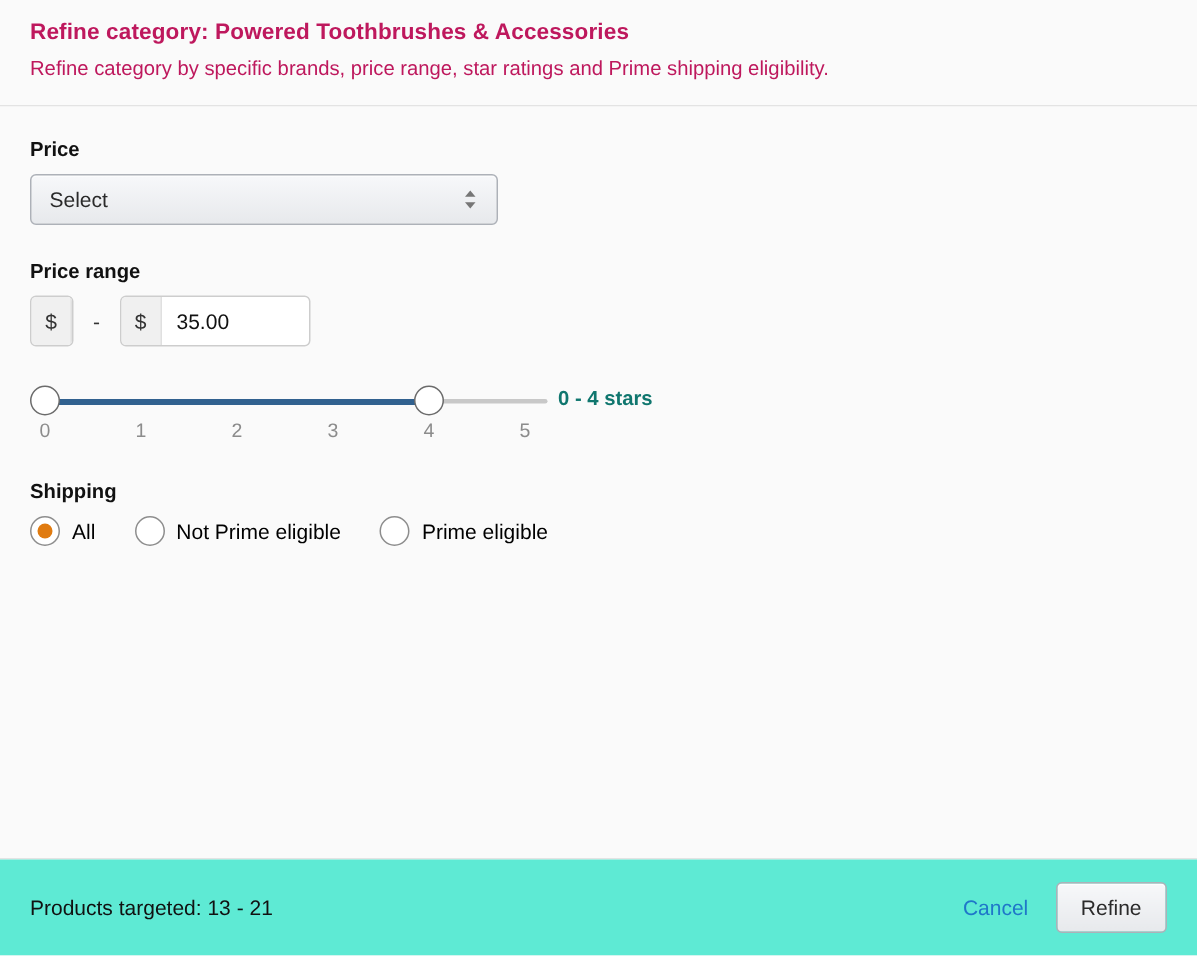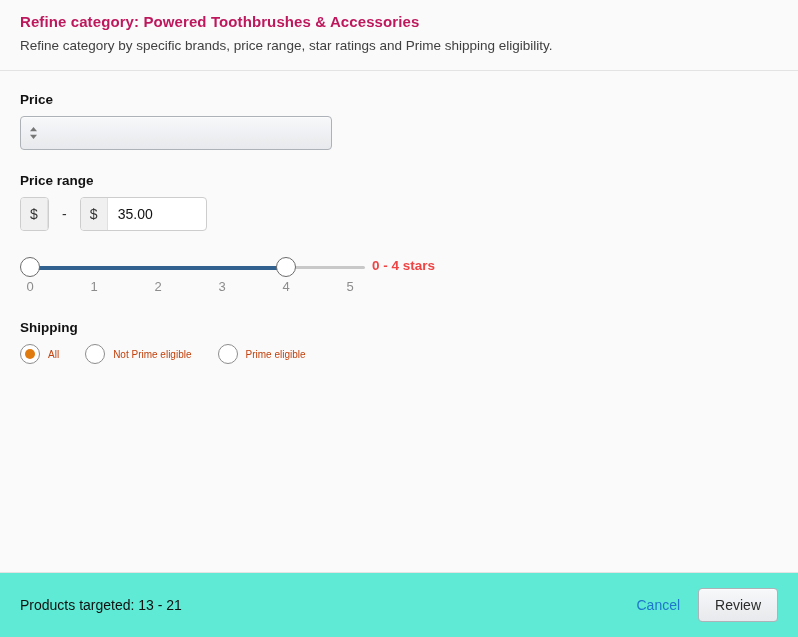--- a/index.html
+++ b/index.html
@@ -31,21 +31,21 @@
   }
   .header-title {
     font-size: 15px;
     font-weight: bold;
     color: #be185d;
     line-height: 20px;
     letter-spacing: 0.1px;
   }
   .header-sub {
     font-size: 13.5px;
-    color: #404040;
+    color: #be185d;
     line-height: 20px;
     margin-top: 4px;
     font-weight: normal;
   }
   .divider {
     height: 1px;
     width: 100%;
     background: #e3e3e3;
   }
 
@@ -194,21 +194,21 @@
   .slider-tick {
     position: absolute;
     font-size: 13px;
     color: #8c8c8c;
     transform: translateX(-50%);
     text-align: center;
   }
   .slider-caption {
     font-size: 13.5px;
     font-weight: bold;
-    color: #ef4444;
+    color: #0f766e;
     margin-left: 22px;
     margin-top: 5px;
     white-space: nowrap;
   }
 
   
   .radio-row {
     display: flex;
     align-items: center;
   }
@@ -233,22 +233,22 @@
   .radio-circle.checked {
     border-color: #8d8d8d;
   }
   .radio-dot {
     width: 10px;
     height: 10px;
     border-radius: 50%;
     background: #e07b10;
   }
   .radio-label {
-    font-size: 10px;
-    color: #c2410c;
+    font-size: 14px;
+    color: #000000;
     margin-left: 8px;
     white-space: nowrap;
   }
 
   
   .footer-divider {
     height: 1px;
     width: 100%;
     background: #e3e3e3;
   }
@@ -293,20 +293,21 @@
     <div class="header-title">Refine category: Powered Toothbrushes &amp; Accessories</div>
     <div class="header-sub">Refine category by specific brands, price range, star ratings and Prime shipping eligibility.</div>
   </div>
   <div class="divider"></div>
 
   <div class="body">
 
     <div class="field-group">
       <div class="field-label">Price</div>
       <div class="select-wrap">
+        <span class="select-value">Select</span>
         <span class="select-arrows">
           <svg width="11" height="16" viewBox="0 0 11 16" aria-hidden="true">
             <polygon points="5.5,2 9,6.2 2,6.2" fill="#767676"></polygon>
             <polygon points="5.5,14 9,9.8 2,9.8" fill="#767676"></polygon>
           </svg>
         </span>
       </div>
     </div>
 
     <div class="field-group">
@@ -362,16 +363,16 @@
           </div>
         </div>
     </div>
 
   </div>
 
   <div class="footer-divider"></div>
   <div class="footer">
     <div class="footer-status">Products targeted: 13 - 21</div>
     <a class="cancel-link">Cancel</a>
-    <button class="target-button">Review</button>
+    <button class="target-button">Refine</button>
   </div>
 
 </div>
 
 </body></html>

